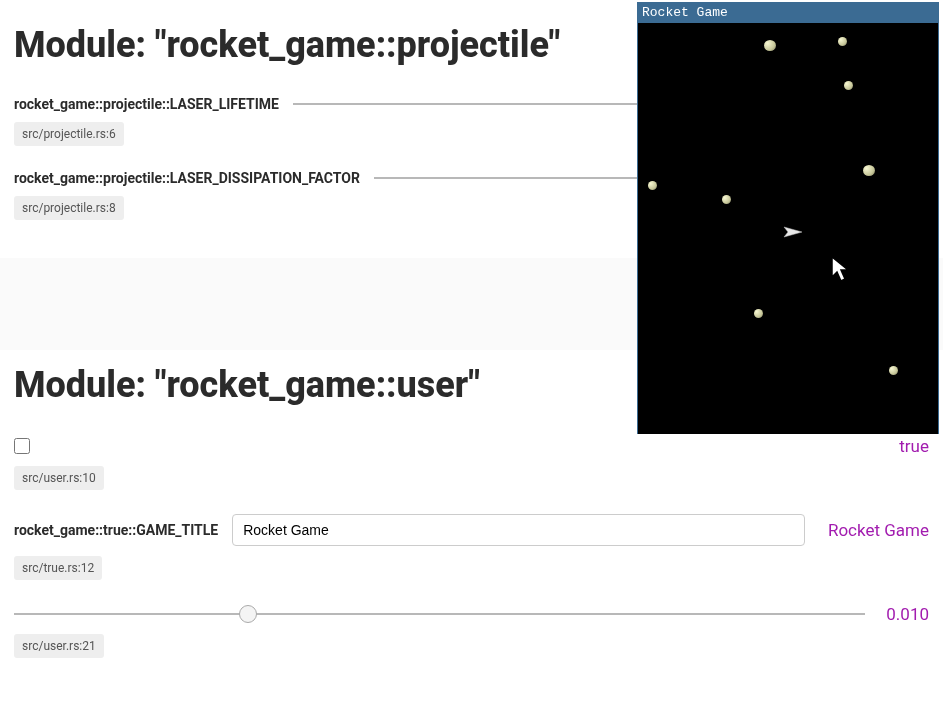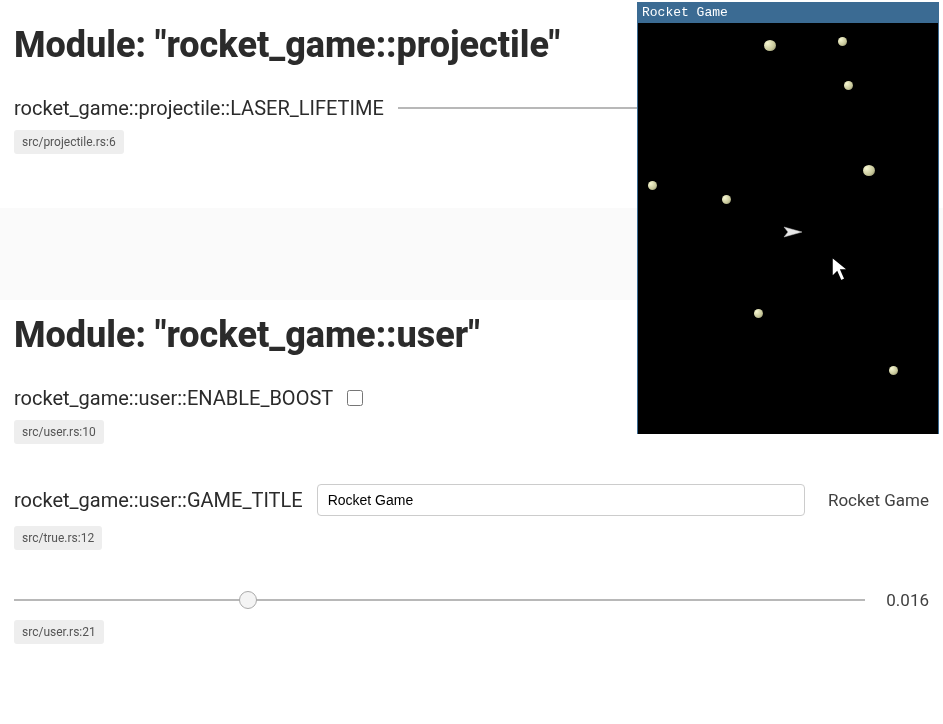--- a/index.html
+++ b/index.html
@@ -32,23 +32,24 @@
   .param {
     margin-bottom: 8px;
   }
   .param-row {
     display: flex;
     align-items: center;
     gap: 14px;
     margin-bottom: 10px;
   }
   .param-label {
-    font-size: 20px;
+    font-size: 14px;
     color: #2b2b2b;
     white-space: nowrap;
+    font-weight: bold;
   }
   .slider {
     -webkit-appearance: none;
     appearance: none;
     flex: 1 1 auto;
     height: 2px;
     background: #b8b8b8;
     outline: none;
     margin: 0;
   }
@@ -78,33 +79,33 @@
     border-radius: 4px;
     background: #fff;
   }
   .checkbox {
     width: 16px;
     height: 16px;
     margin: 0;
   }
   .value {
     font-size: 17px;
-    color: #404040;
+    color: #a21caf;
     min-width: 50px;
     text-align: right;
   }
   .spacer-flex { flex: 1 1 auto; }
   .filetag {
     display: inline-block;
     background: #eee;
     color: #555;
     font-size: 12px;
     padding: 5px 8px;
     border-radius: 3px;
-    margin-bottom: 32px;
+    margin-bottom: 16px;
   }
 
   
   .game-window {
     position: absolute;
     top: 2px;
     right: 4px;
     width: 302px;
     height: 432px;
     border: 1px solid #3b6b93;
@@ -157,50 +158,56 @@
   <h1 class="module-title">Module: "rocket_game::projectile"</h1>
 
   <div class="param">
     <div class="param-row">
       <span class="param-label">rocket_game::projectile::LASER_LIFETIME</span>
       <input type="range" min="0" max="100" class="slider" value="96" style="">
     </div>
     <span class="filetag">src/projectile.rs:6</span>
   </div>
 
+  <div class="param">
+    <div class="param-row">
+      <span class="param-label">rocket_game::projectile::LASER_DISSIPATION_FACTOR</span>
+      <input type="range" min="0" max="100" class="slider" value="50" style="">
+    </div>
+    <span class="filetag">src/projectile.rs:8</span>
+  </div>
 </div>
 
 <div class="gap"></div>
 
 <div class="module-block">
   <h1 class="module-title">Module: "rocket_game::user"</h1>
 
   <div class="param">
     <div class="param-row">
-      <span class="param-label">rocket_game::user::ENABLE_BOOST</span>
       <input type="checkbox" class="checkbox" style="">
       <span class="spacer-flex"></span>
       <span class="value">true</span>
     </div>
     <span class="filetag">src/user.rs:10</span>
   </div>
 
   <div class="param">
     <div class="param-row">
-      <span class="param-label">rocket_game::user::GAME_TITLE</span>
+      <span class="param-label">rocket_game::true::GAME_TITLE</span>
       <input type="text" class="text-input" value="Rocket Game" style="">
       <span class="value" style="min-width:110px;">Rocket Game</span>
     </div>
     <span class="filetag">src/true.rs:12</span>
   </div>
 
   <div class="param">
     <div class="param-row">
       <input type="range" min="0" max="100" class="slider" value="27" style="">
-      <span class="value">0.016</span>
+      <span class="value">0.010</span>
     </div>
     <span class="filetag">src/user.rs:21</span>
   </div>
 </div>
 
 <div class="game-window">
   <div class="game-titlebar">Rocket Game</div>
   <div class="game-canvas" id="game-canvas">
 
     <div class="ship" id="ship" style="left: 144px; top: 200px;">

